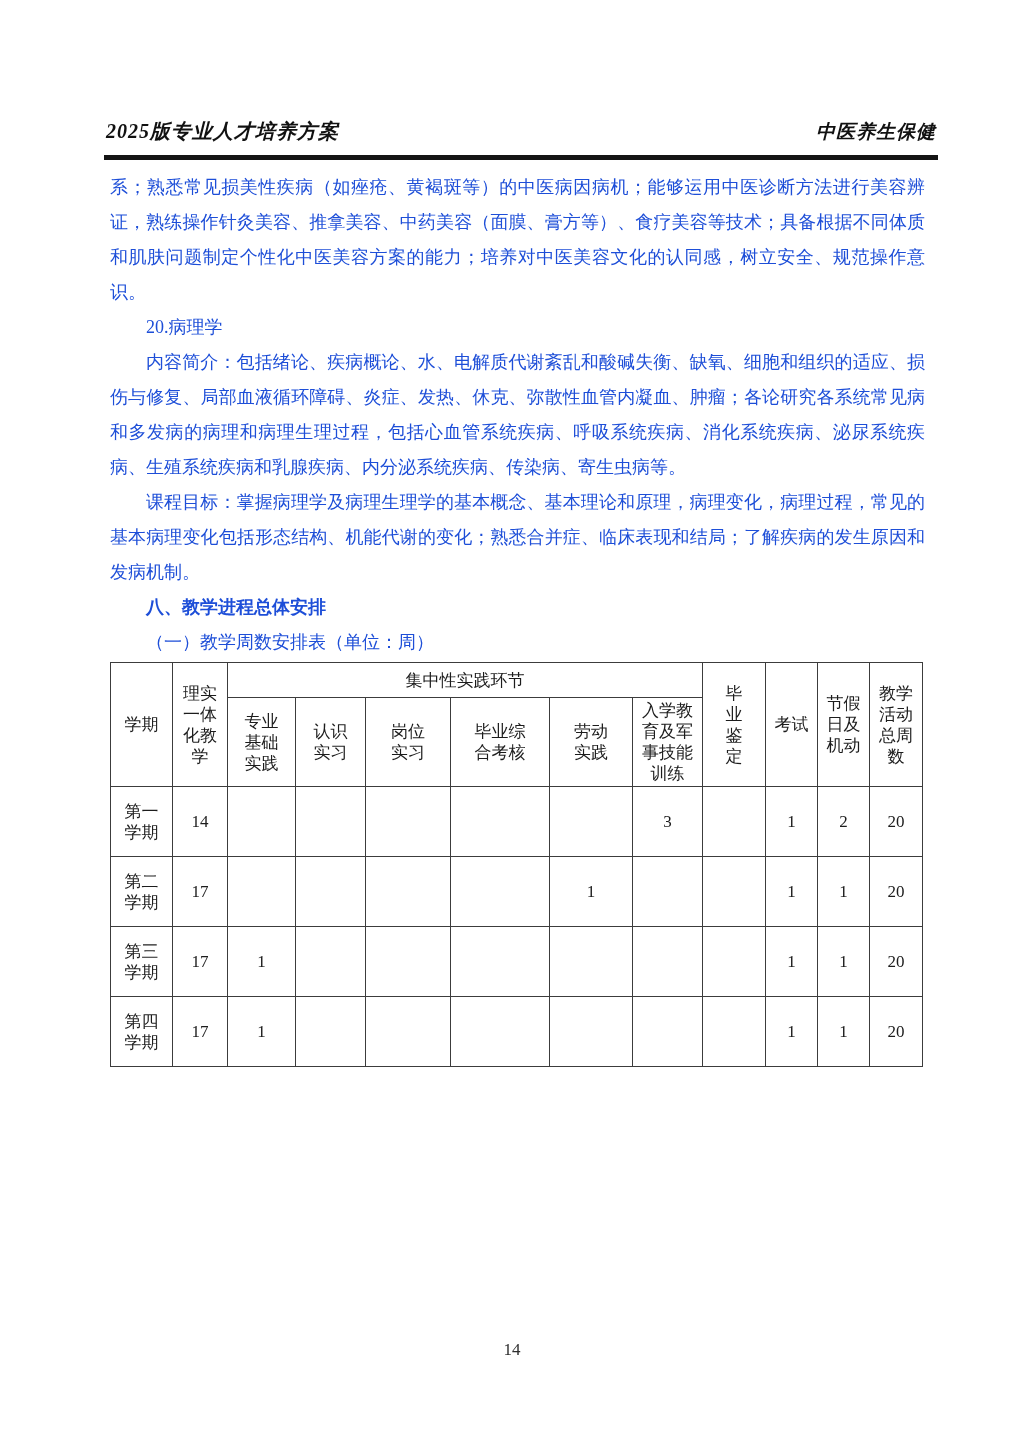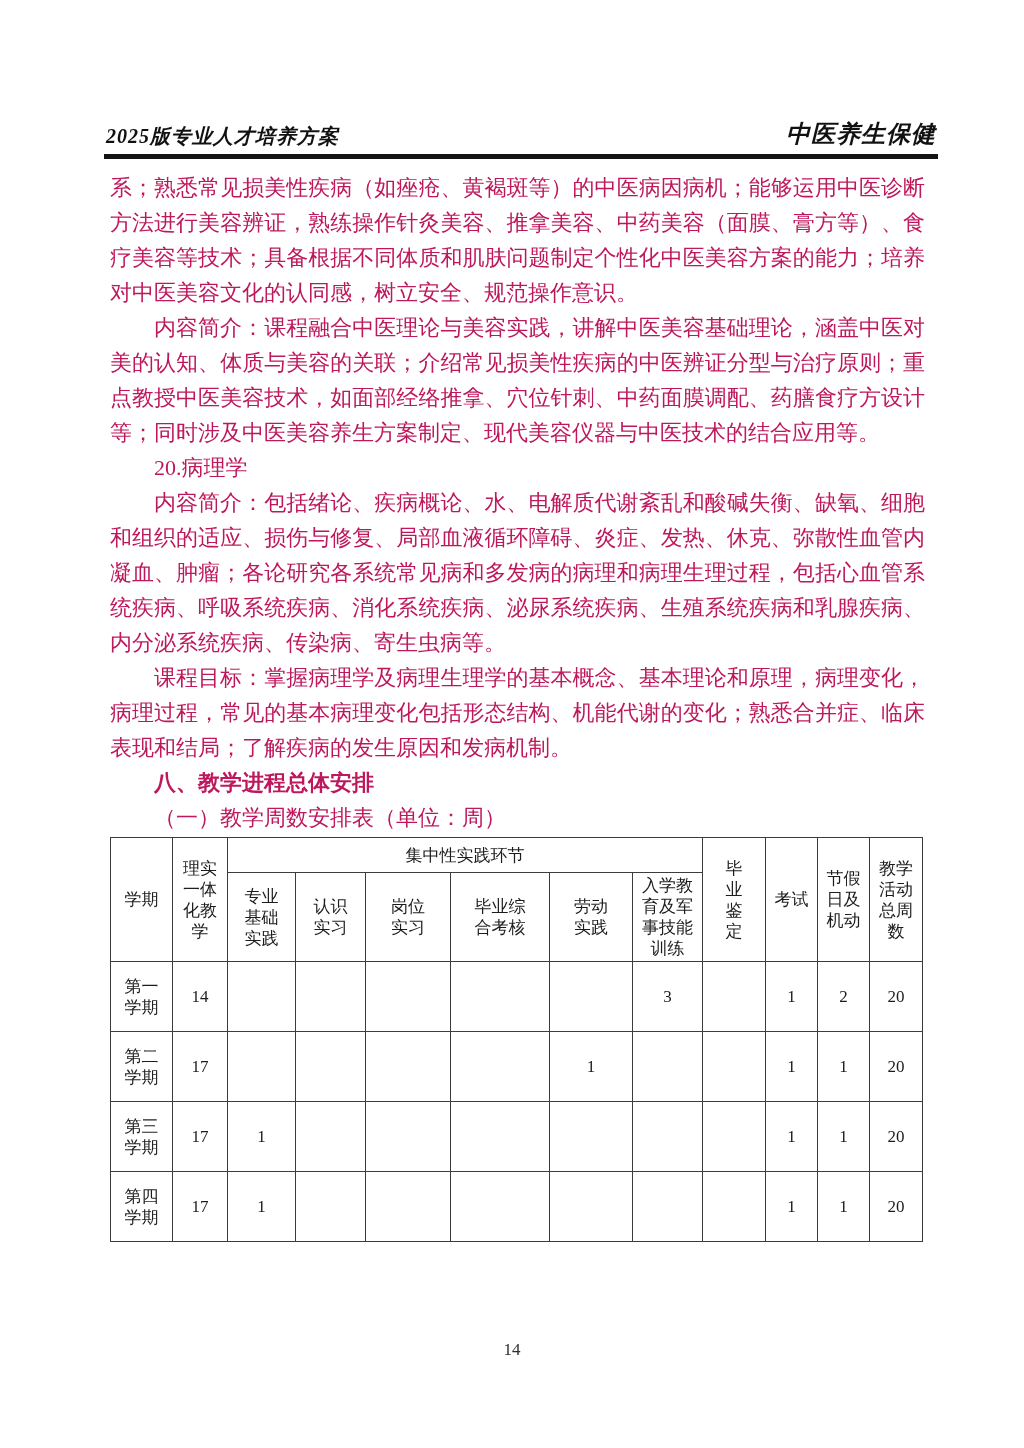--- a/index.html
+++ b/index.html
@@ -13,47 +13,47 @@
   }
   .page { width: 1024px; height: 1448px; position: relative; }
 
   
   .page-header {
     position: absolute;
     left: 104px; right: 86px; top: 118px;
   }
   .page-header-row {
     display: flex; justify-content: space-between; align-items: flex-end;
-    padding: 0 2px 4px 2px;
+    padding: 0 2px 10px 2px;
   }
   .ph-left {
     font-size: 20px; font-weight: bold; font-style: italic;
     letter-spacing: 1px; color: #111;
   }
   .ph-right {
-    font-size: 24px; font-weight: bold; font-style: italic;
+    font-size: 19px; font-weight: bold; font-style: italic;
     letter-spacing: 1px; color: #111;
   }
   .header-rule {
     height: 3px;
     border-top: 2px solid #141414;
     border-bottom: 3px solid #141414;
   }
 
   
   .content {
     position: absolute;
     left: 110px; right: 99px; top: 170px;
   }
   .content p {
-    font-size: 22px;
+    font-size: 18px;
     line-height: 35px;
     text-align: justify;
     text-align-last: left;
-    color: #be185d;
+    color: #1d4ed8;
   }
   .content p.indent { text-indent: 2em; }
   .section-heading {
     font-family: "Liberation Sans", "DejaVu Sans", sans-serif;
     font-weight: bold;
     font-size: 18px;
     line-height: 35px;
     text-indent: 2em;
     color: #111;
   }
@@ -103,21 +103,20 @@
   <div class="page-header">
     <div class="page-header-row">
       <span class="ph-left">2025版专业人才培养方案</span>
       <span class="ph-right">中医养生保健</span>
     </div>
     <div class="header-rule"></div>
   </div>
 
   <div class="content">
     <p>系；熟悉常见损美性疾病（如痤疮、黄褐斑等）的中医病因病机；能够运用中医诊断方法进行美容辨证，熟练操作针灸美容、推拿美容、中药美容（面膜、膏方等）、食疗美容等技术；具备根据不同体质和肌肤问题制定个性化中医美容方案的能力；培养对中医美容文化的认同感，树立安全、规范操作意识。</p>
-    <p class="indent">内容简介：课程融合中医理论与美容实践，讲解中医美容基础理论，涵盖中医对美的认知、体质与美容的关联；介绍常见损美性疾病的中医辨证分型与治疗原则；重点教授中医美容技术，如面部经络推拿、穴位针刺、中药面膜调配、药膳食疗方设计等；同时涉及中医美容养生方案制定、现代美容仪器与中医技术的结合应用等。</p>
     <p class="indent">20.病理学</p>
     <p class="indent">内容简介：包括绪论、疾病概论、水、电解质代谢紊乱和酸碱失衡、缺氧、细胞和组织的适应、损伤与修复、局部血液循环障碍、炎症、发热、休克、弥散性血管内凝血、肿瘤；各论研究各系统常见病和多发病的病理和病理生理过程，包括心血管系统疾病、呼吸系统疾病、消化系统疾病、泌尿系统疾病、生殖系统疾病和乳腺疾病、内分泌系统疾病、传染病、寄生虫病等。</p>
     <p class="indent">课程目标：掌握病理学及病理生理学的基本概念、基本理论和原理，病理变化，病理过程，常见的基本病理变化包括形态结构、机能代谢的变化；熟悉合并症、临床表现和结局；了解疾病的发生原因和发病机制。</p>
 
     <p class="section-heading">八、教学进程总体安排</p>
     <p class="table-caption">（一）教学周数安排表（单位：周）</p>
 
     <table class="weeks">
       <colgroup>
           <col style="width: 62px;">

